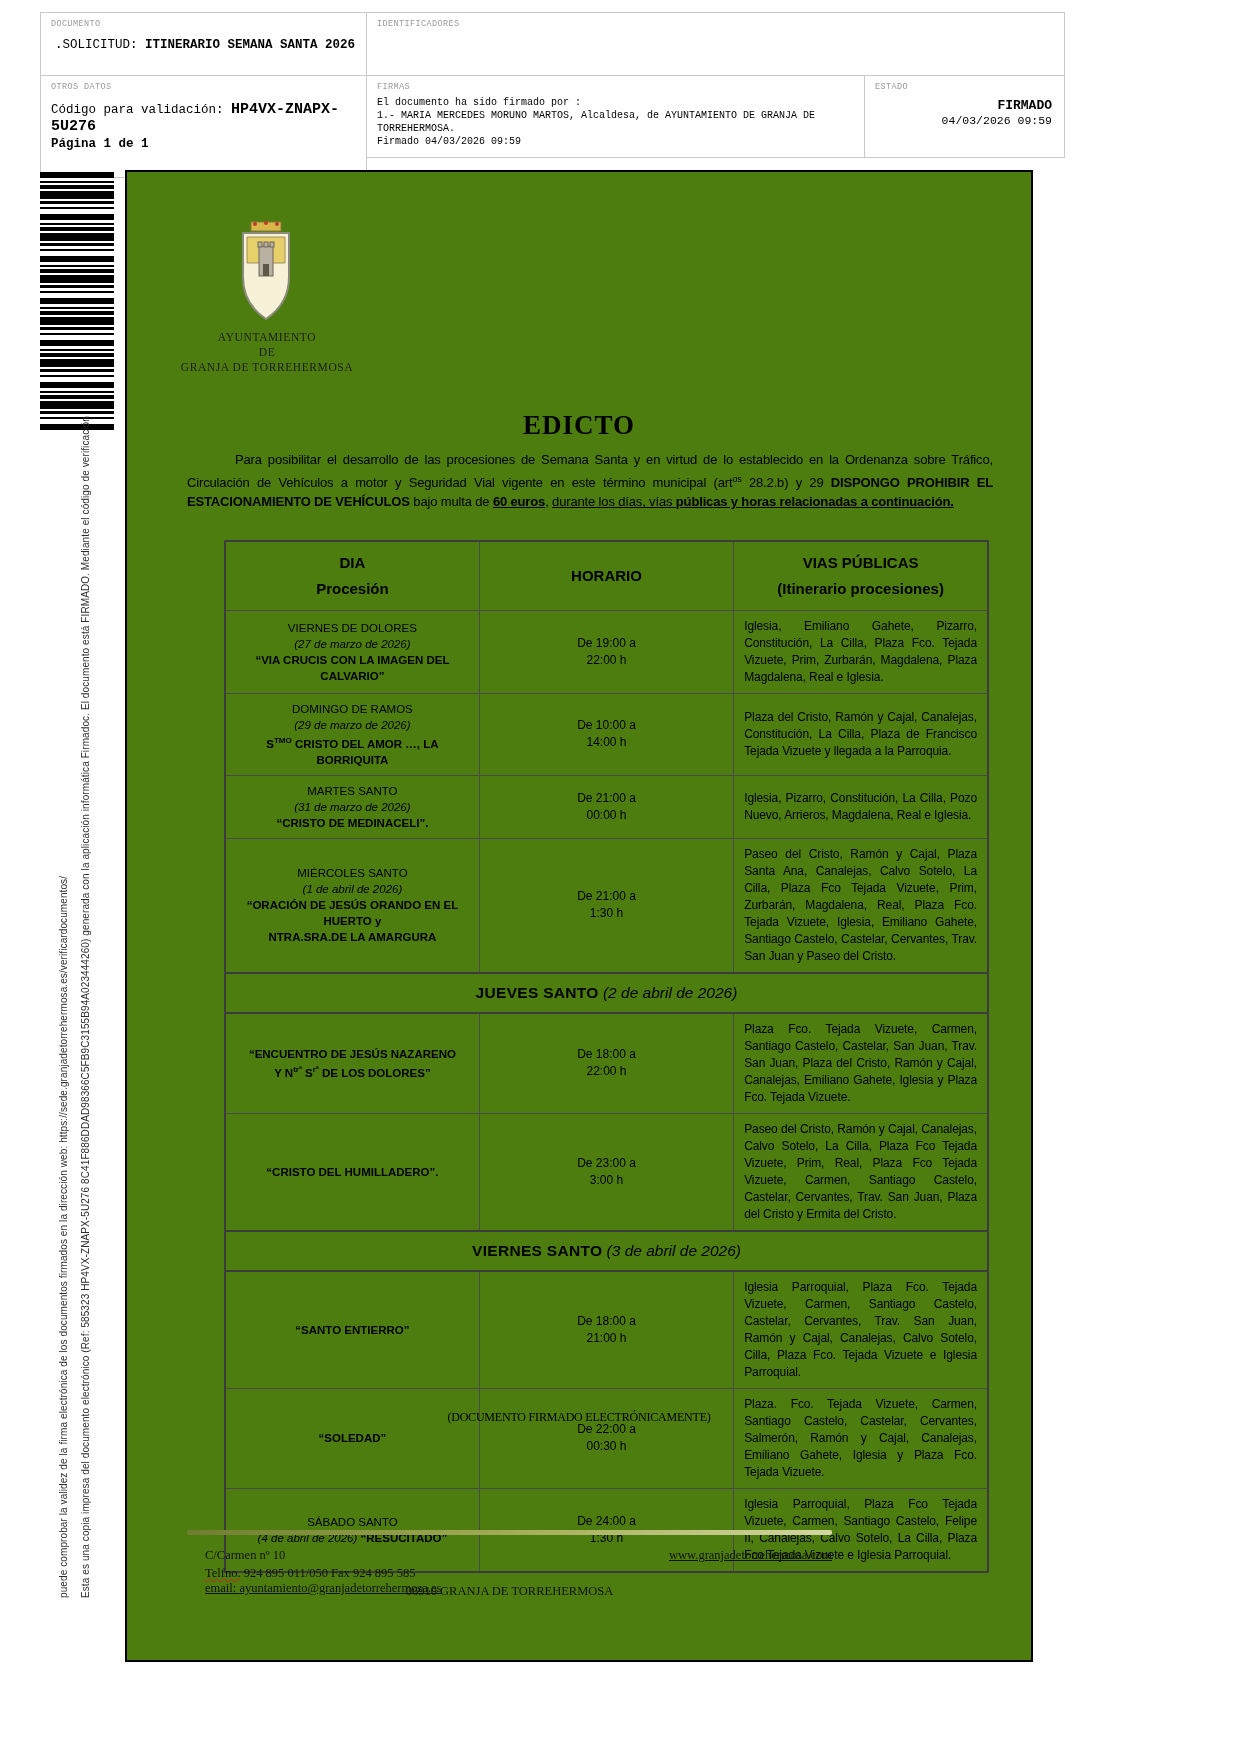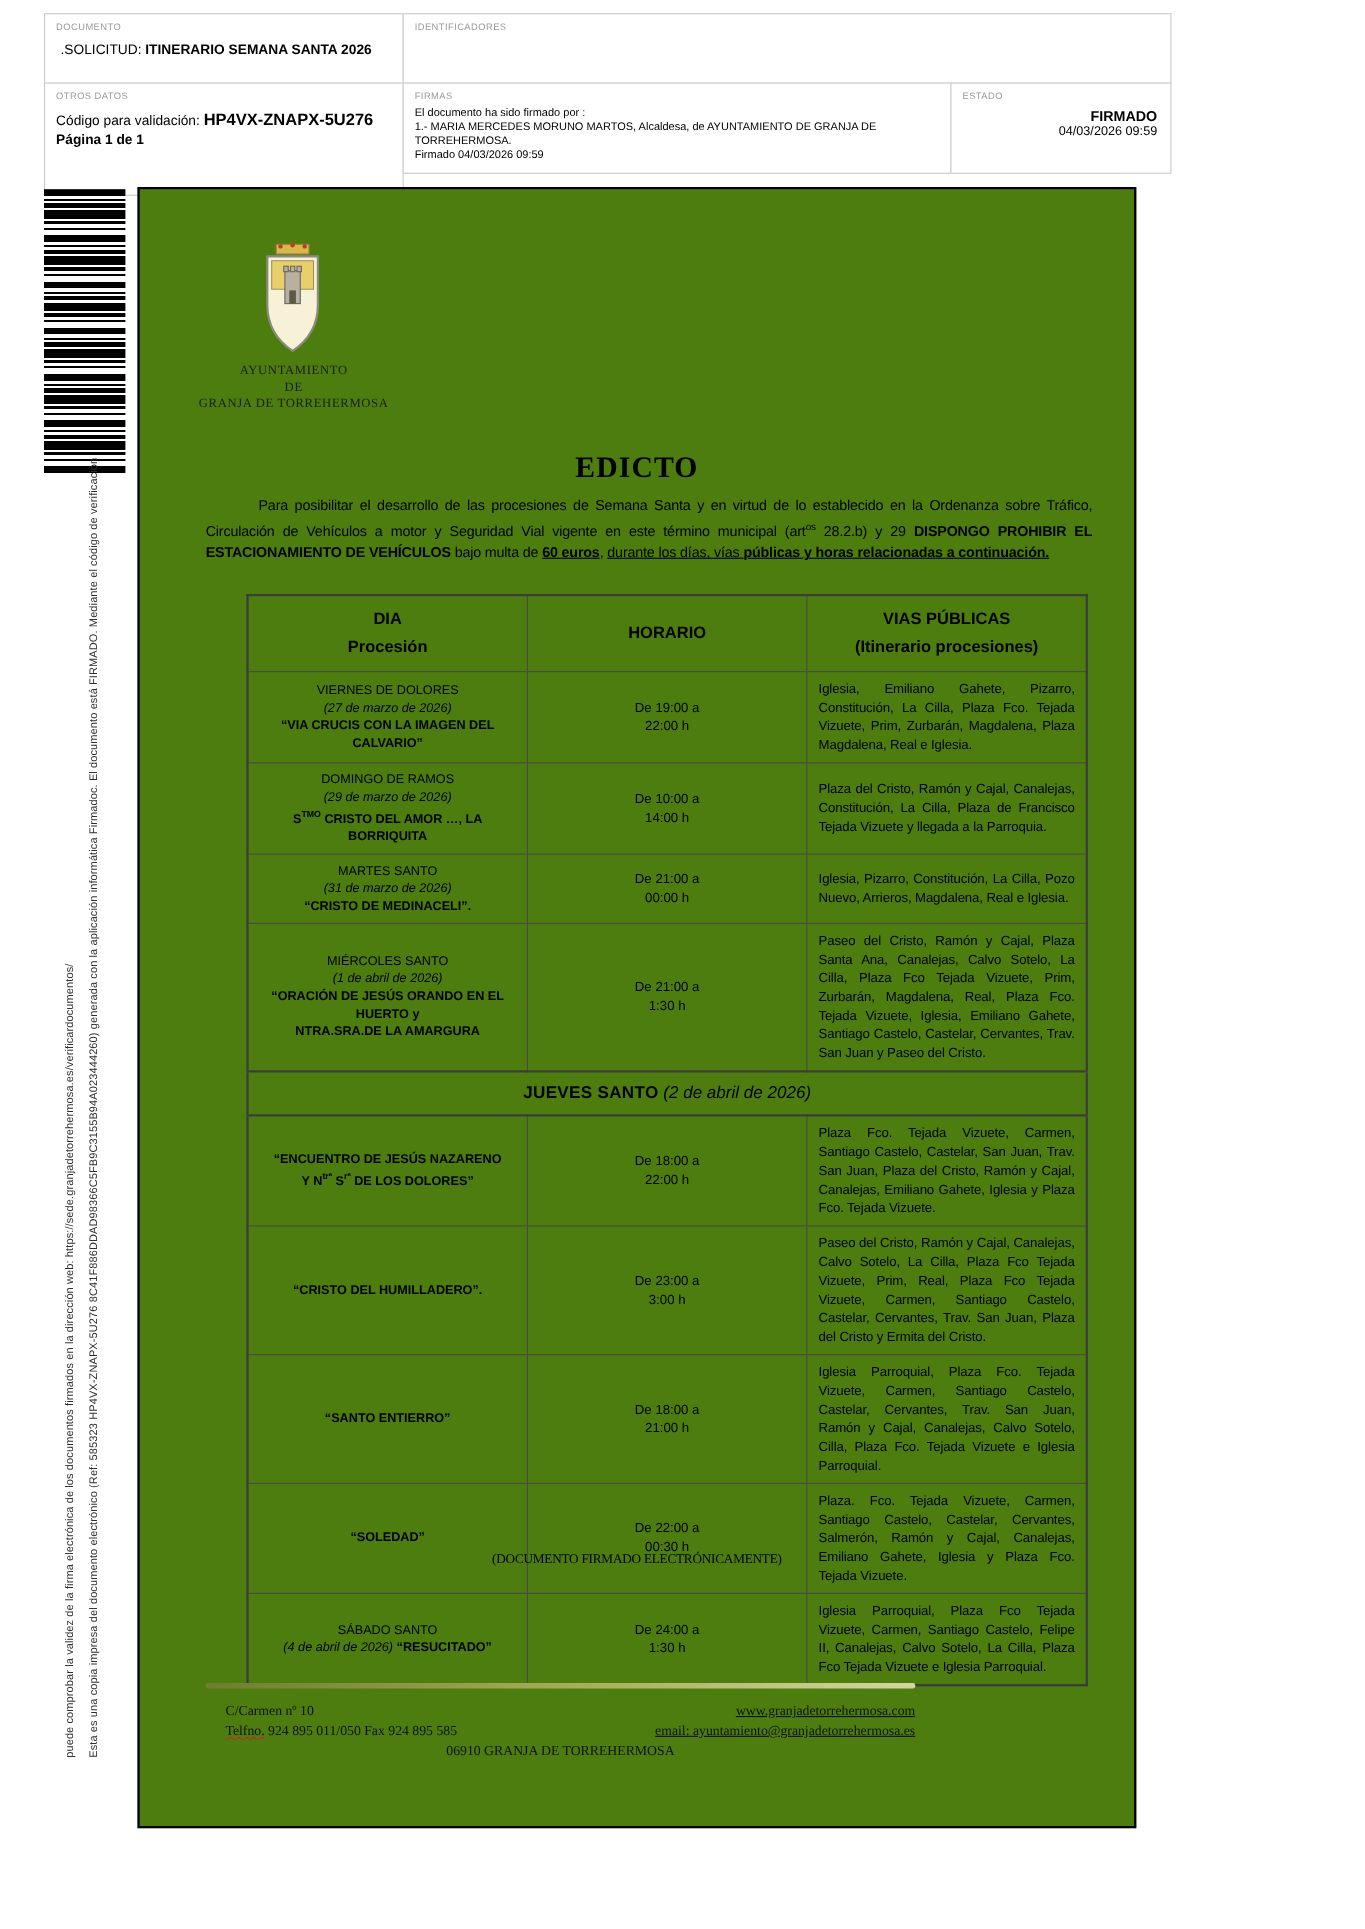--- a/index.html
+++ b/index.html
@@ -1,21 +1,21 @@
 <!DOCTYPE html>
 <html><head>
 <meta charset="utf-8">
 <style>
   * { margin:0; padding:0; box-sizing:border-box; }
   html,body { width:1241px; height:1754px; background:#fff; font-family:"Liberation Sans",sans-serif; color:#000; }
   .abs { position:absolute; }
   #page { position:relative; width:1241px; height:1754px; background:#fff; overflow:hidden; }
 
   
-  .hcell { position:absolute; border:1px solid #c9c9c9; background:#fff; }
+  .hcell { position:absolute; border:1px solid #c9c9c9; background:#fff;font-family:Liberation Mono, monospace; }
   .hlabel { font-size:8.5px; color:#9a9a9a; letter-spacing:.4px; padding:6px 0 0 10px; }
   .cell-documento      { left:40px;  top:12px; width:327px; height:64px; }
   .cell-identificadores{ left:366px; top:12px; width:699px; height:64px; }
   .cell-otros          { left:40px;  top:75px; width:327px; height:103px; }
   .cell-firmas         { left:366px; top:75px; width:499px; height:83px; }
   .cell-estado         { left:864px; top:75px; width:201px; height:83px; }
   .doc-value { font-size:12.5px; padding:9px 0 0 14px; }
   .doc-value b { font-weight:bold; }
   .codigo-line { font-size:12.5px; padding:9px 0 0 10px; }
   .codigo-line b { font-size:15px; font-weight:bold; }
@@ -71,21 +71,21 @@
   .signer { left:0; top:1212px; width:100%; text-align:center;
     font-family:"Liberation Serif",serif; font-style:italic; font-size:17.5px; }
   .signed-note { left:0; top:1238px; width:100%; text-align:center;
     font-family:"Liberation Serif",serif; font-size:12px; letter-spacing:-.2px; }
 
   
   .divider { left:60px; top:1358px; width:645px; height:5px;
     background:linear-gradient(to right,#6f7d30,#a8b15c 55%,#d3d6a2); border-radius:2px; }
   .foot { font-family:"Liberation Serif",serif; font-size:12.5px; color:#111; }
   .foot-row1 { left:78px; top:1376px; width:627px; display:flex; justify-content:space-between; }
-  .foot-row2 { left:78px; top:1394px; width:627px; display:flex; justify-content:space-between; }
+  .foot-row2 { left:78px; top:1394px; width:627px; display:flex; justify-content:flex-end;flex-direction:column; }
   .foot-city { left:60px; top:1412px; width:645px; text-align:center; }
   .u-link { text-decoration:underline; }
   .squiggle { text-decoration:underline wavy #cc2222; text-decoration-thickness:1px; }
 </style>
 </head>
 <body>
 
 <div id="page">
 
   <div class="hcell cell-documento">
@@ -231,20 +231,23 @@
           <td class="c-dia">
             <div class="d-title">“CRISTO DEL HUMILLADERO”.</div>
           </td>
           <td class="c-hor">
                 <div>De 23:00 a</div>
                 <div>3:00 h</div>
               </td>
           <td class="c-via">Paseo del Cristo, Ramón y Cajal, Canalejas, Calvo Sotelo, La Cilla, Plaza Fco Tejada Vizuete, Prim, Real, Plaza Fco Tejada Vizuete, Carmen, Santiago Castelo, Castelar, Cervantes, Trav. San Juan, Plaza del Cristo y Ermita del Cristo.</td>
         </tr>
 
+        <tr class="band">
+          <td colspan="3"><b>VIERNES SANTO</b><i> (3 de abril de 2026)</i></td>
+        </tr>
 
         <tr>
           <td class="c-dia">
             <div class="d-title">“SANTO ENTIERRO”</div>
           </td>
           <td class="c-hor">
                 <div>De 18:00 a</div>
                 <div>21:00 h</div>
               </td>
           <td class="c-via">Iglesia Parroquial, Plaza Fco. Tejada Vizuete, Carmen, Santiago Castelo, Castelar, Cervantes, Trav. San Juan, Ramón y Cajal, Canalejas, Calvo Sotelo, Cilla, Plaza Fco. Tejada Vizuete e Iglesia Parroquial.</td>

